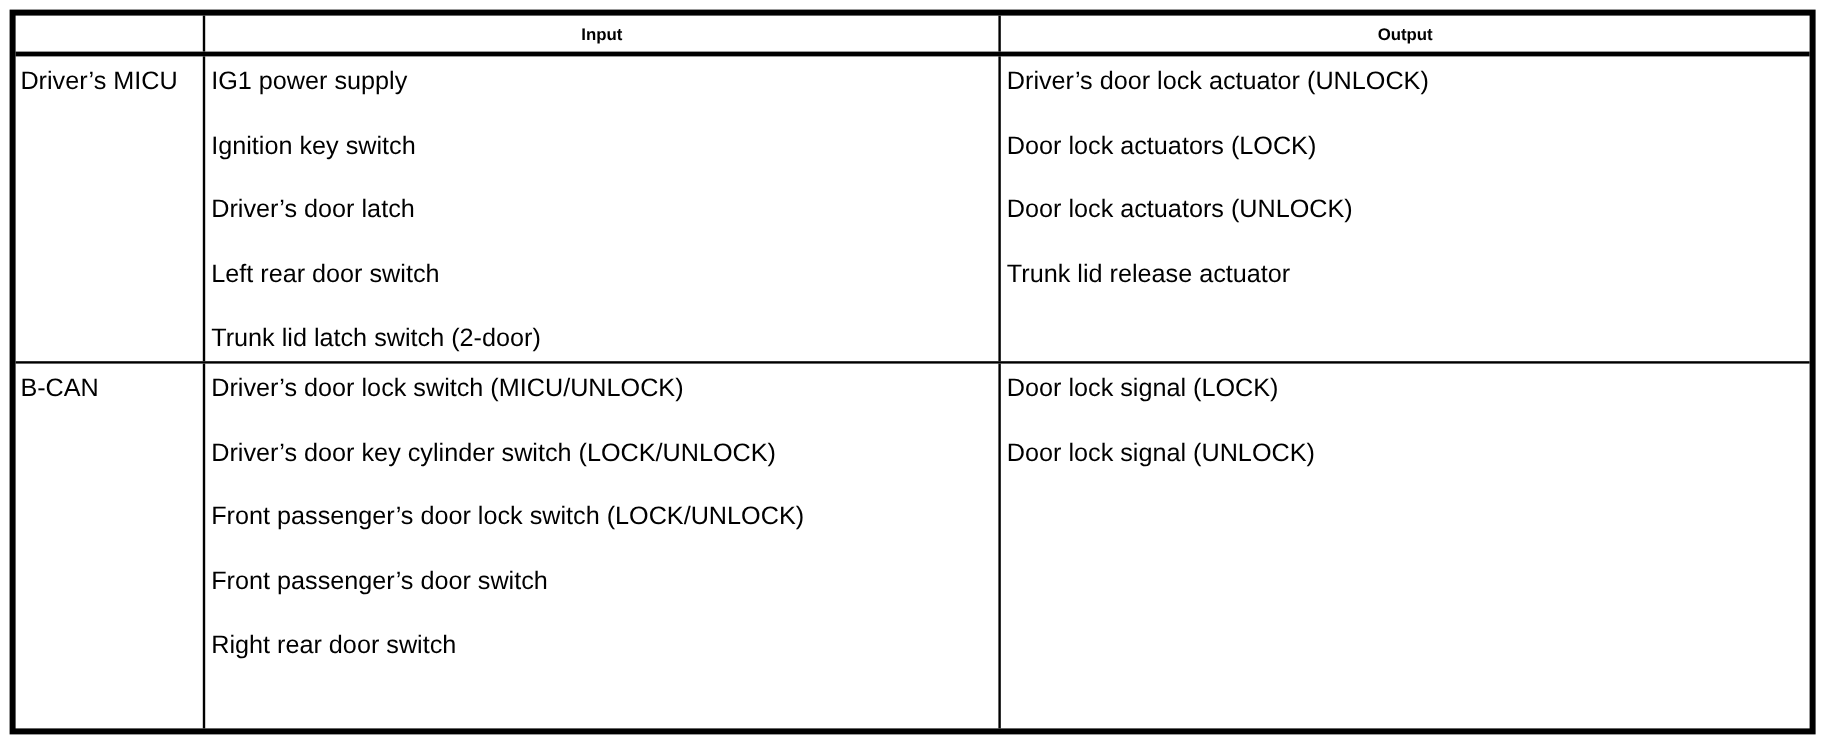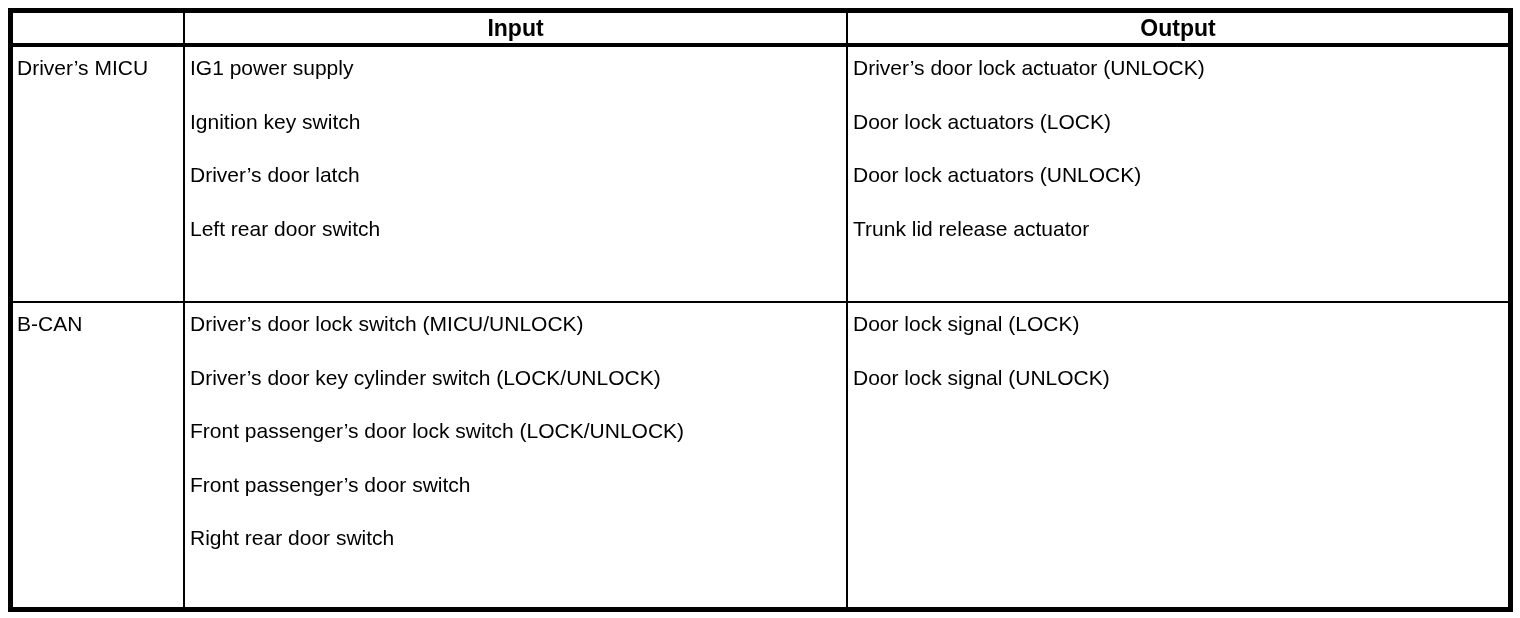--- a/index.html
+++ b/index.html
@@ -44,21 +44,21 @@
     border-bottom: 2px solid #000000;
   }
   .row-2 {
     flex: 1;
   }
   .cell {
     box-sizing: border-box;
     overflow: hidden;
   }
   .label-col {
-    width: 172px;
+    width: 158px;
     flex: none;
     border-right: 2px solid #000000;
   }
   .input-col {
     width: 663px;
     flex: none;
     border-right: 2px solid #000000;
   }
   .output-col {
     flex: 1;
@@ -67,21 +67,21 @@
     padding: 8px 2px 0 5px;
   }
   .body-row .label-col {
     padding-left: 4px;
   }
   .hdr-cell {
     display: flex;
     align-items: center;
     justify-content: center;
     font-weight: bold;
-    font-size: 23px;
+    font-size: 14px;
     padding: 0;
   }
   .line {
     height: 53.6px;
     font-size: 21px;
     line-height: 25px;
     white-space: nowrap;
   }
 </style>
 </head>
@@ -101,20 +101,21 @@
 
   <div class="body-row row-1">
     <div class="cell label-col">
       <div class="line">Driver’s MICU</div>
     </div>
     <div class="cell input-col">
       <div class="line">IG1 power supply</div>
       <div class="line">Ignition key switch</div>
       <div class="line">Driver’s door latch</div>
       <div class="line">Left rear door switch</div>
+      <div class="line">Trunk lid latch switch (2-door)</div>
     </div>
     <div class="cell output-col">
       <div class="line">Driver’s door lock actuator (UNLOCK)</div>
       <div class="line">Door lock actuators (LOCK)</div>
       <div class="line">Door lock actuators (UNLOCK)</div>
       <div class="line">Trunk lid release actuator</div>
     </div>
   </div>
 
   <div class="body-row row-2">

